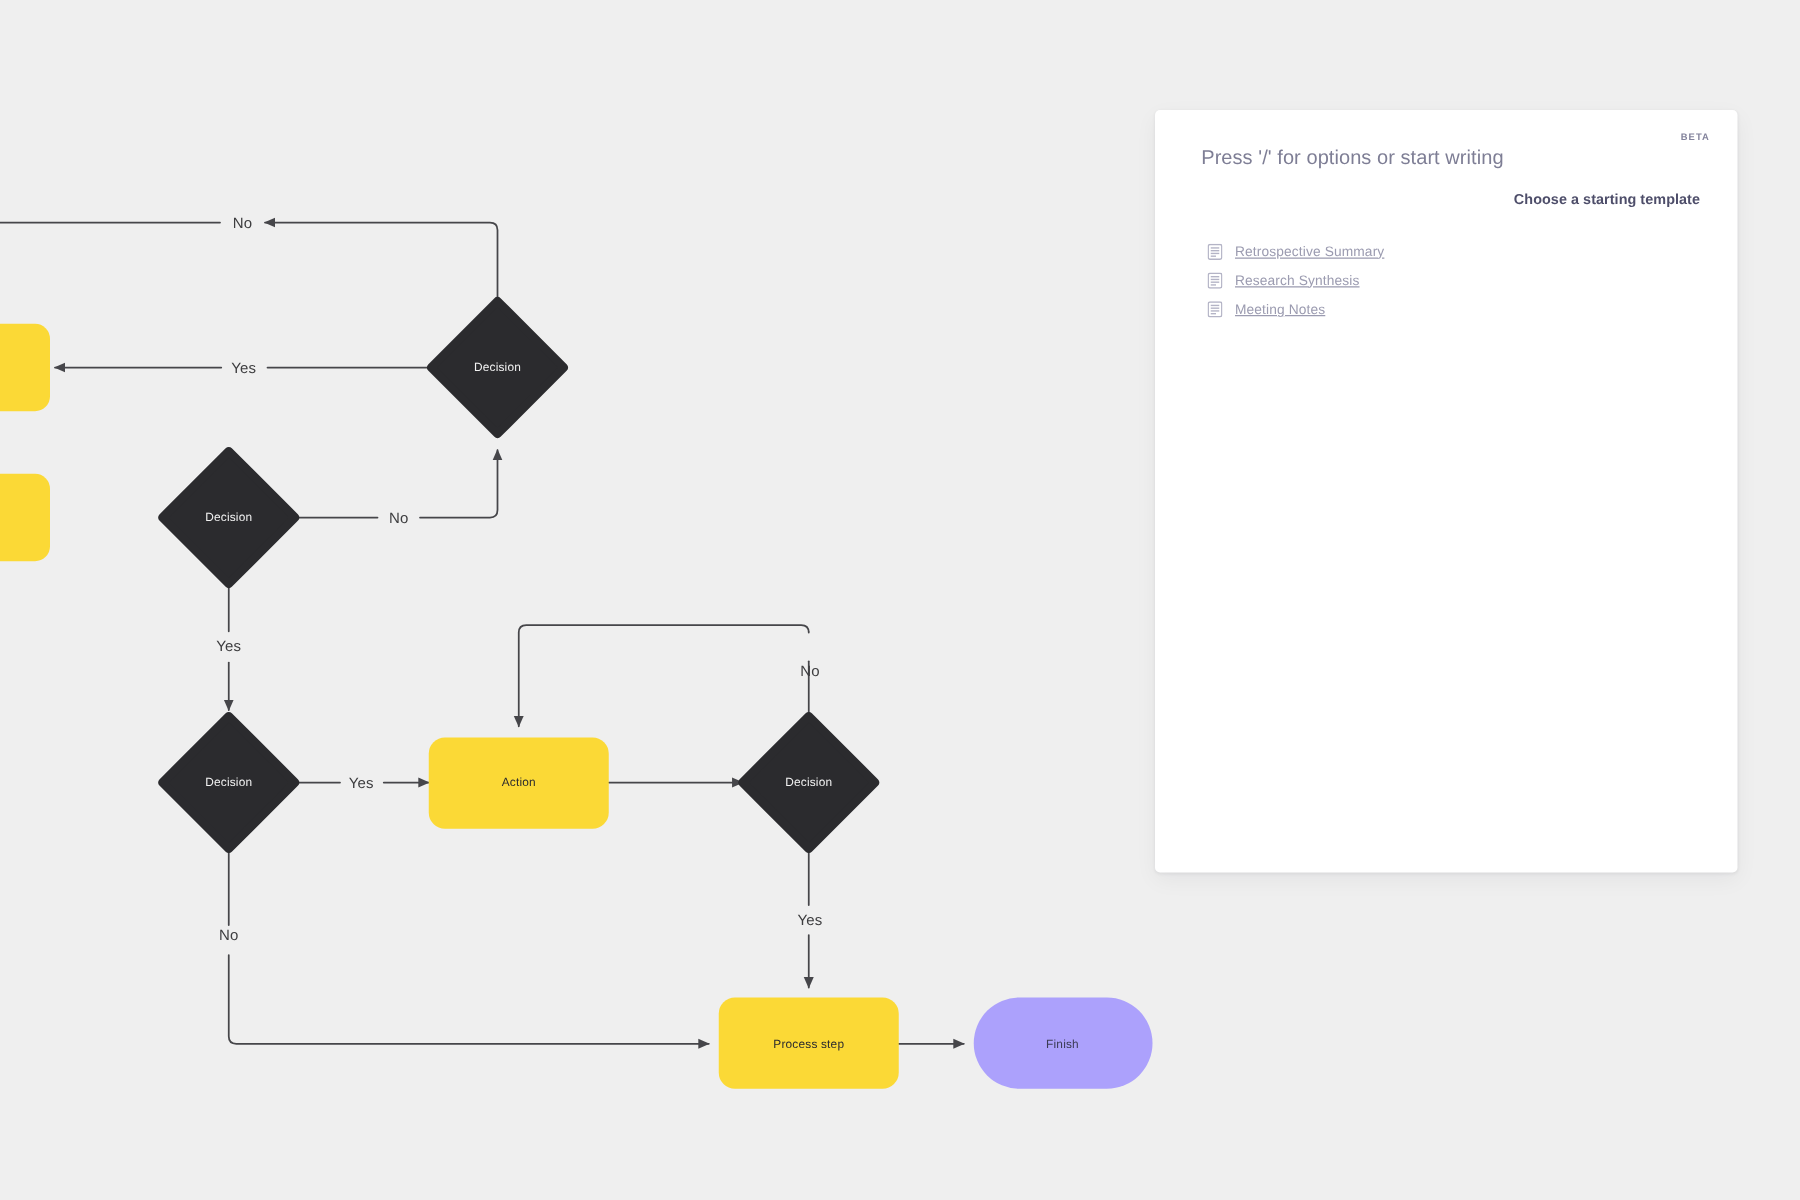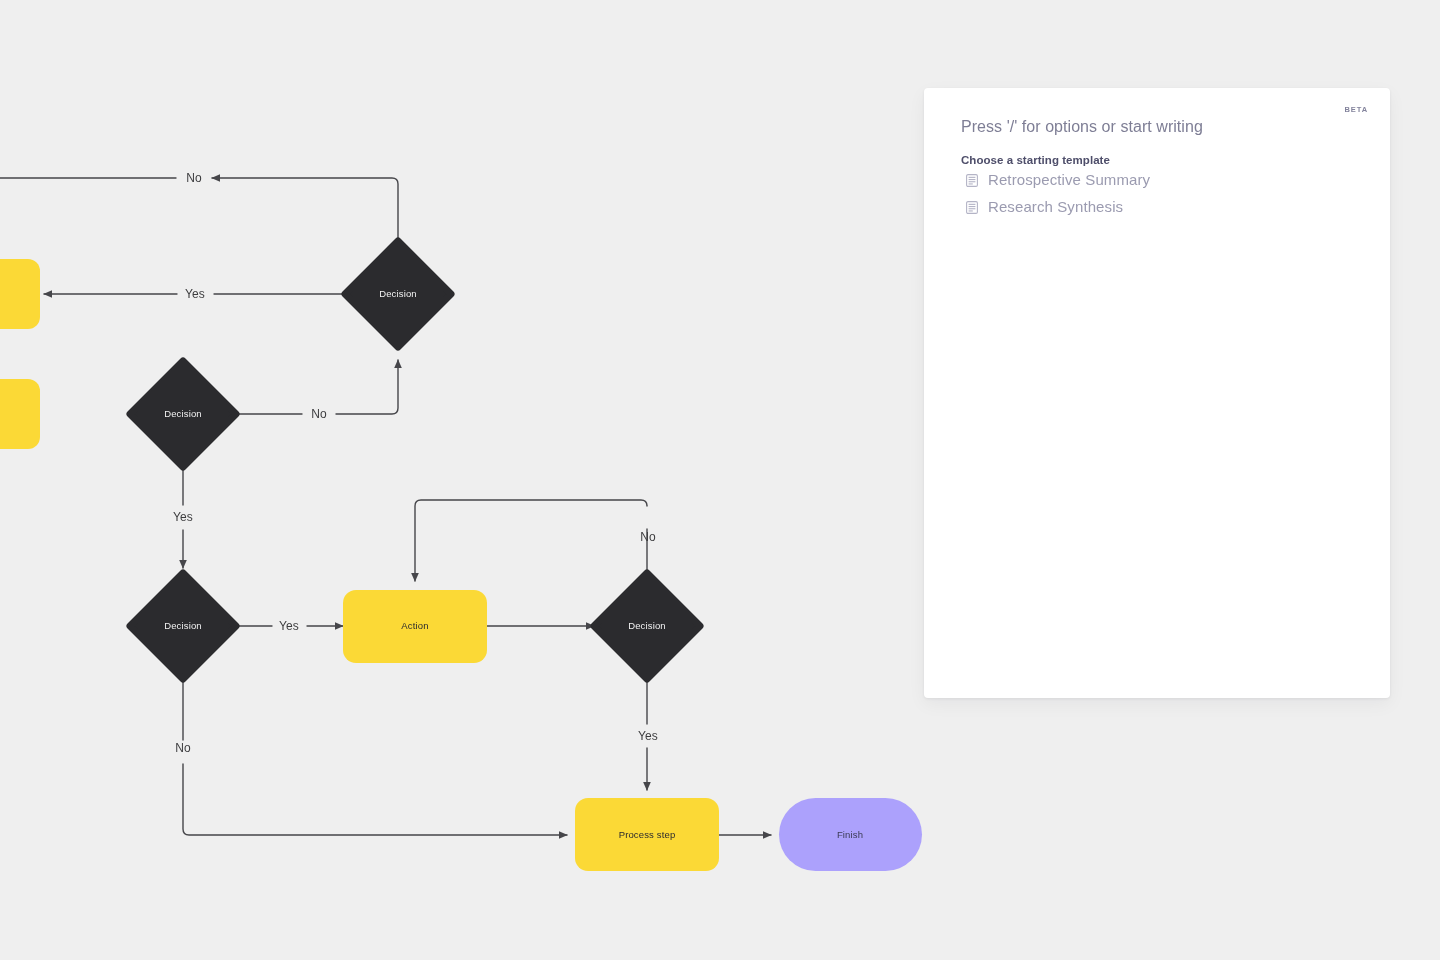--- a/index.html
+++ b/index.html
@@ -93,21 +93,22 @@
     font-size: 16px;
     color: #7e7e95;
     letter-spacing: 0.05px;
     margin: 0 0 18px 0;
   }
   #tpl-heading {
     font-size: 11.5px;
     font-weight: 700;
     color: #4e4e6a;
     letter-spacing: 0.05px;
-    margin: 0 0 0 0;
+    margin: 0 0 24px 0;
+    text-align: right;
   }
   #tpl-list {
     list-style: none;
     margin: 0;
     padding: 0;
   }
   .tpl-item {
     display: flex;
     align-items: center;
     gap: 10px;
@@ -115,23 +116,24 @@
     cursor: pointer;
     border-radius: 3px;
   }
   .tpl-icon {
     width: 12px;
     height: 13px;
     flex: 0 0 12px;
     display: block;
   }
   .tpl-label {
-    font-size: 15px;
+    font-size: 11px;
     color: #9b9bb0;
     letter-spacing: 0.1px;
+    text-decoration: underline;
   }
 </style>
 </head>
 <body>
 
 <div id="canvas">
   <svg id="flow-svg" viewBox="0 0 1440 960" xmlns="http://www.w3.org/2000/svg">
     <defs>
       <marker id="arrow" viewBox="0 0 10 10" refX="9.2" refY="5" markerWidth="6.5" markerHeight="6.5" orient="auto-start-reverse">
         <path d="M 0 0.6 L 10 5 L 0 9.4 z" fill="#46464a"></path>
@@ -253,16 +255,28 @@
             <rect x="0.6" y="0.6" width="10.8" height="11.8" rx="1.4" fill="none" stroke="#b4b4c6" stroke-width="1.1"></rect>
             <rect x="2.6" y="2.8" width="6.8" height="1.1" fill="#b4b4c6"></rect>
             <rect x="2.6" y="5.0" width="6.8" height="1.1" fill="#b4b4c6"></rect>
             <rect x="2.6" y="7.2" width="6.8" height="1.1" fill="#b4b4c6"></rect>
             <rect x="2.6" y="9.4" width="4.2" height="1.1" fill="#b4b4c6"></rect>
           </svg>
         </span>
         <span class="tpl-label">Research Synthesis</span>
       </li>
 
+      <li class="tpl-item">
+        <span class="tpl-icon">
+          <svg viewBox="0 0 12 13" xmlns="http://www.w3.org/2000/svg" width="12" height="13">
+            <rect x="0.6" y="0.6" width="10.8" height="11.8" rx="1.4" fill="none" stroke="#b4b4c6" stroke-width="1.1"></rect>
+            <rect x="2.6" y="2.8" width="6.8" height="1.1" fill="#b4b4c6"></rect>
+            <rect x="2.6" y="5.0" width="6.8" height="1.1" fill="#b4b4c6"></rect>
+            <rect x="2.6" y="7.2" width="6.8" height="1.1" fill="#b4b4c6"></rect>
+            <rect x="2.6" y="9.4" width="4.2" height="1.1" fill="#b4b4c6"></rect>
+          </svg>
+        </span>
+        <span class="tpl-label">Meeting Notes</span>
+      </li>
 
     </ul>
   </div>
 </div>
 
 </body></html>

